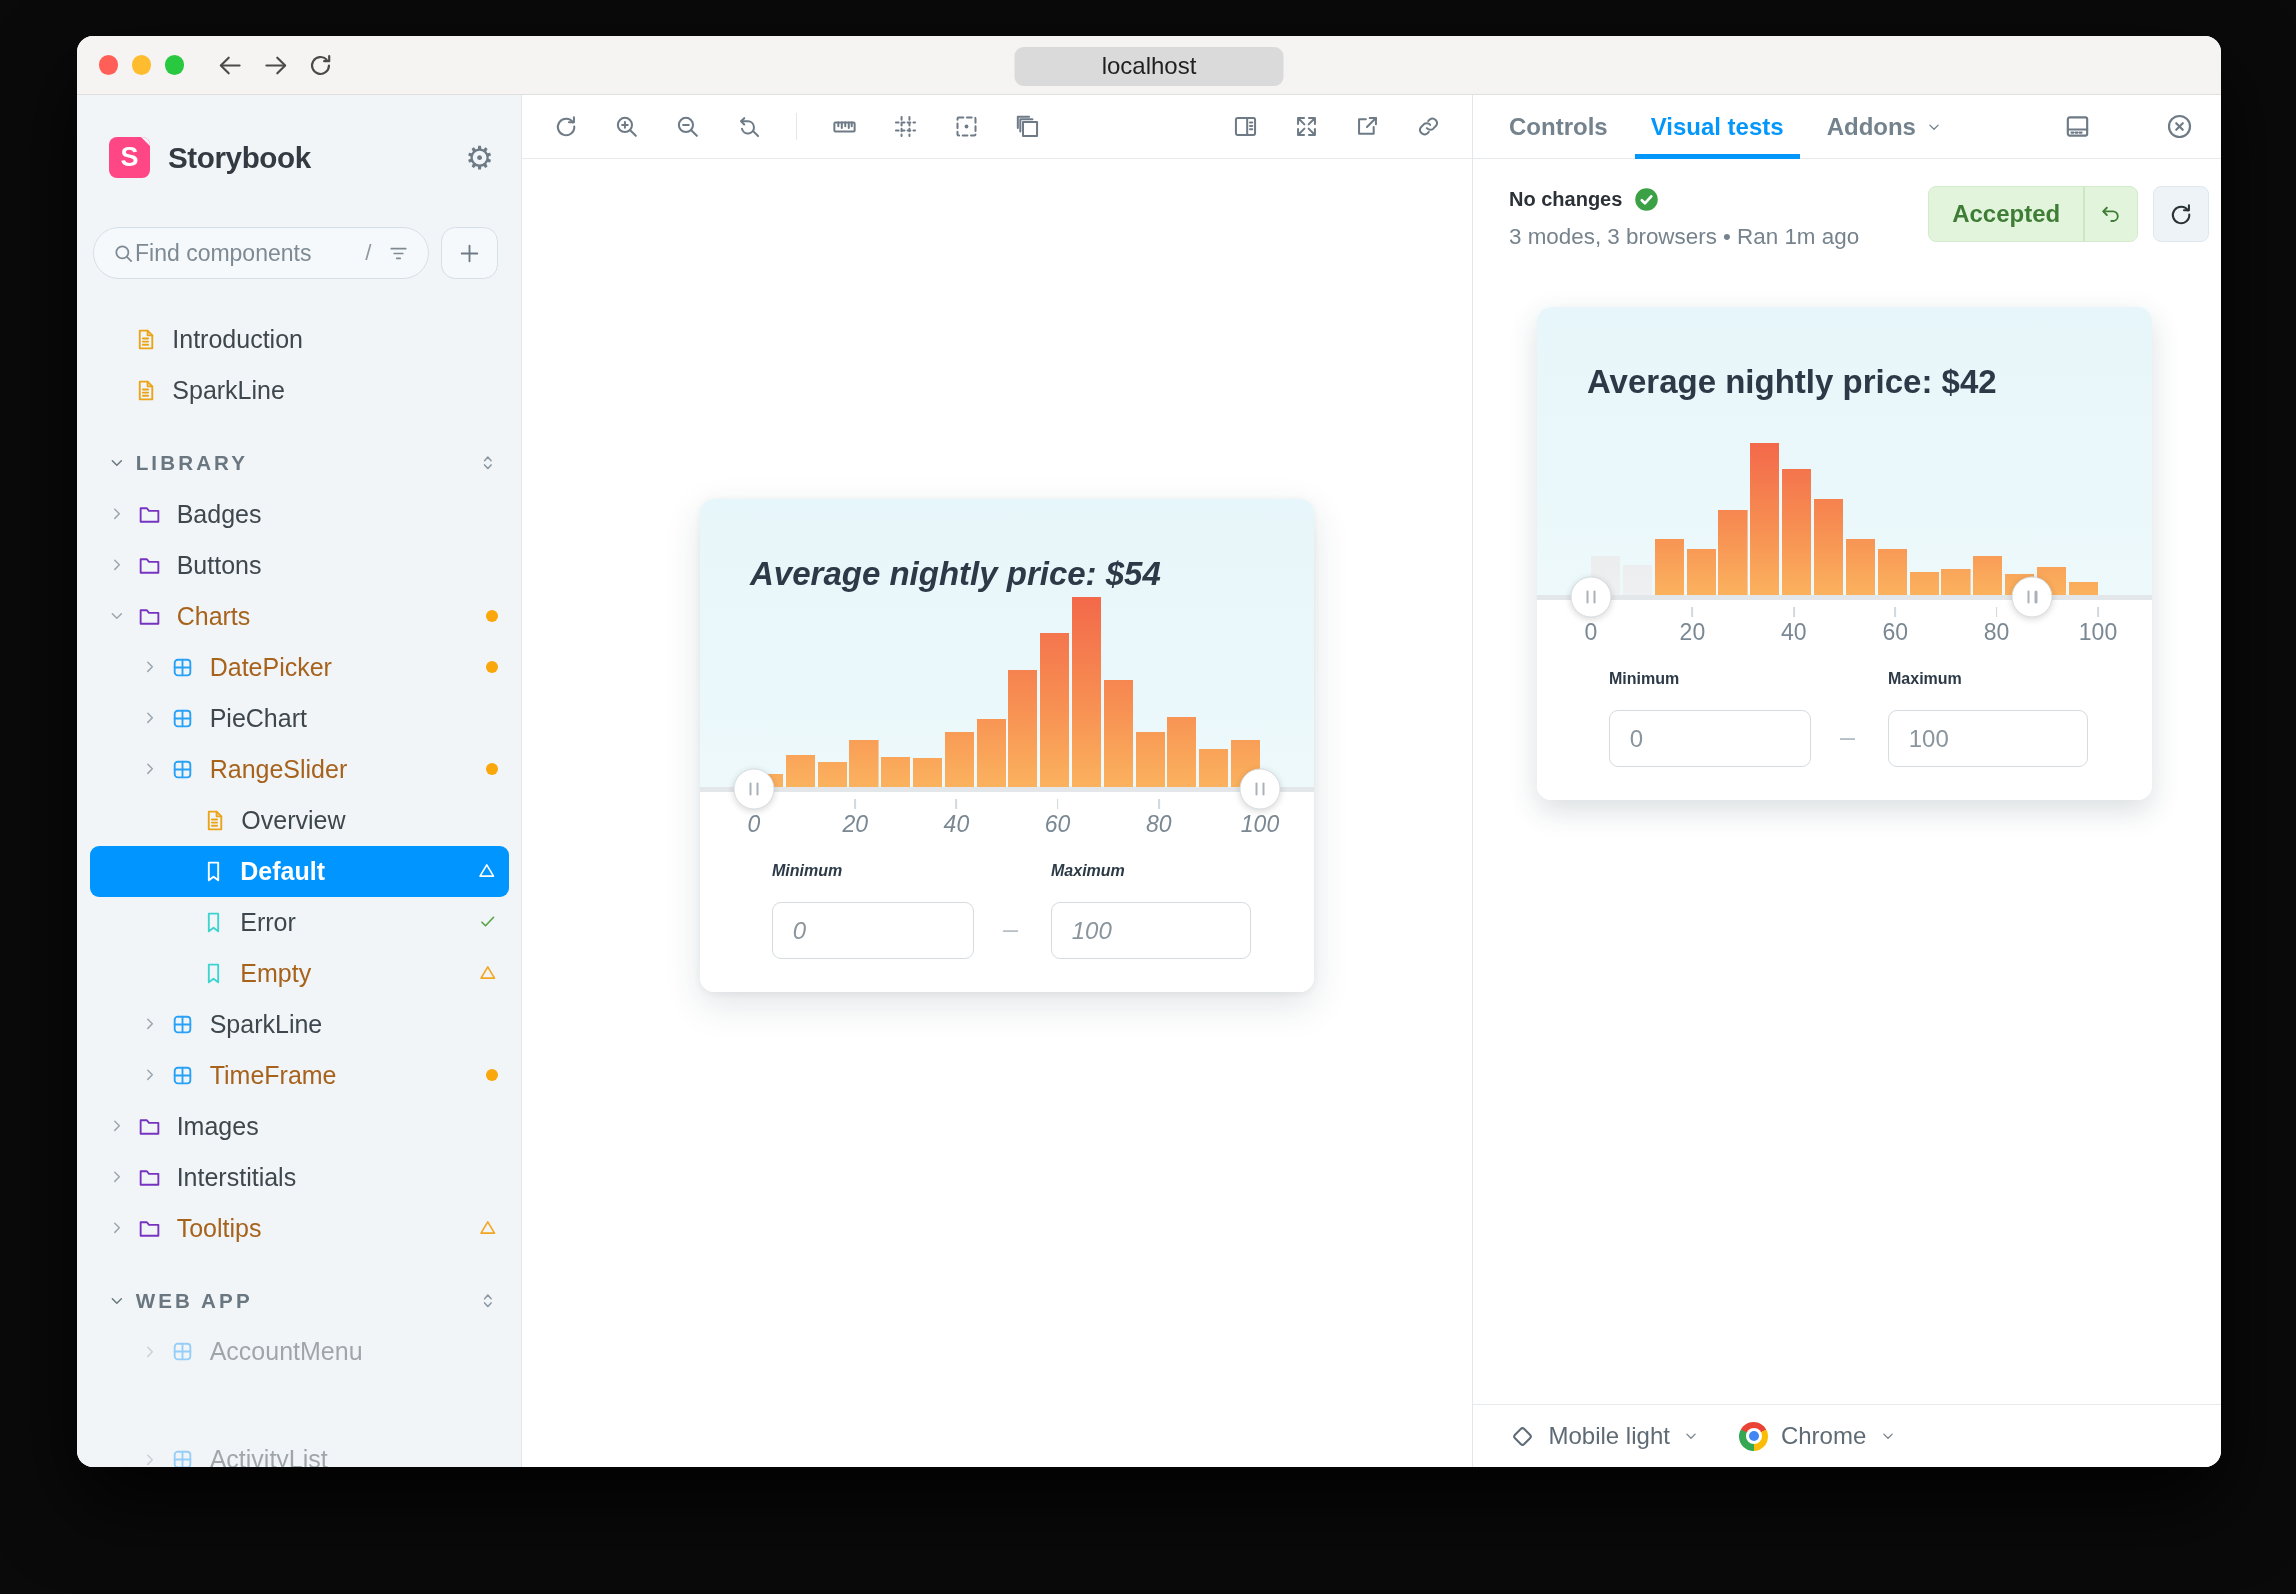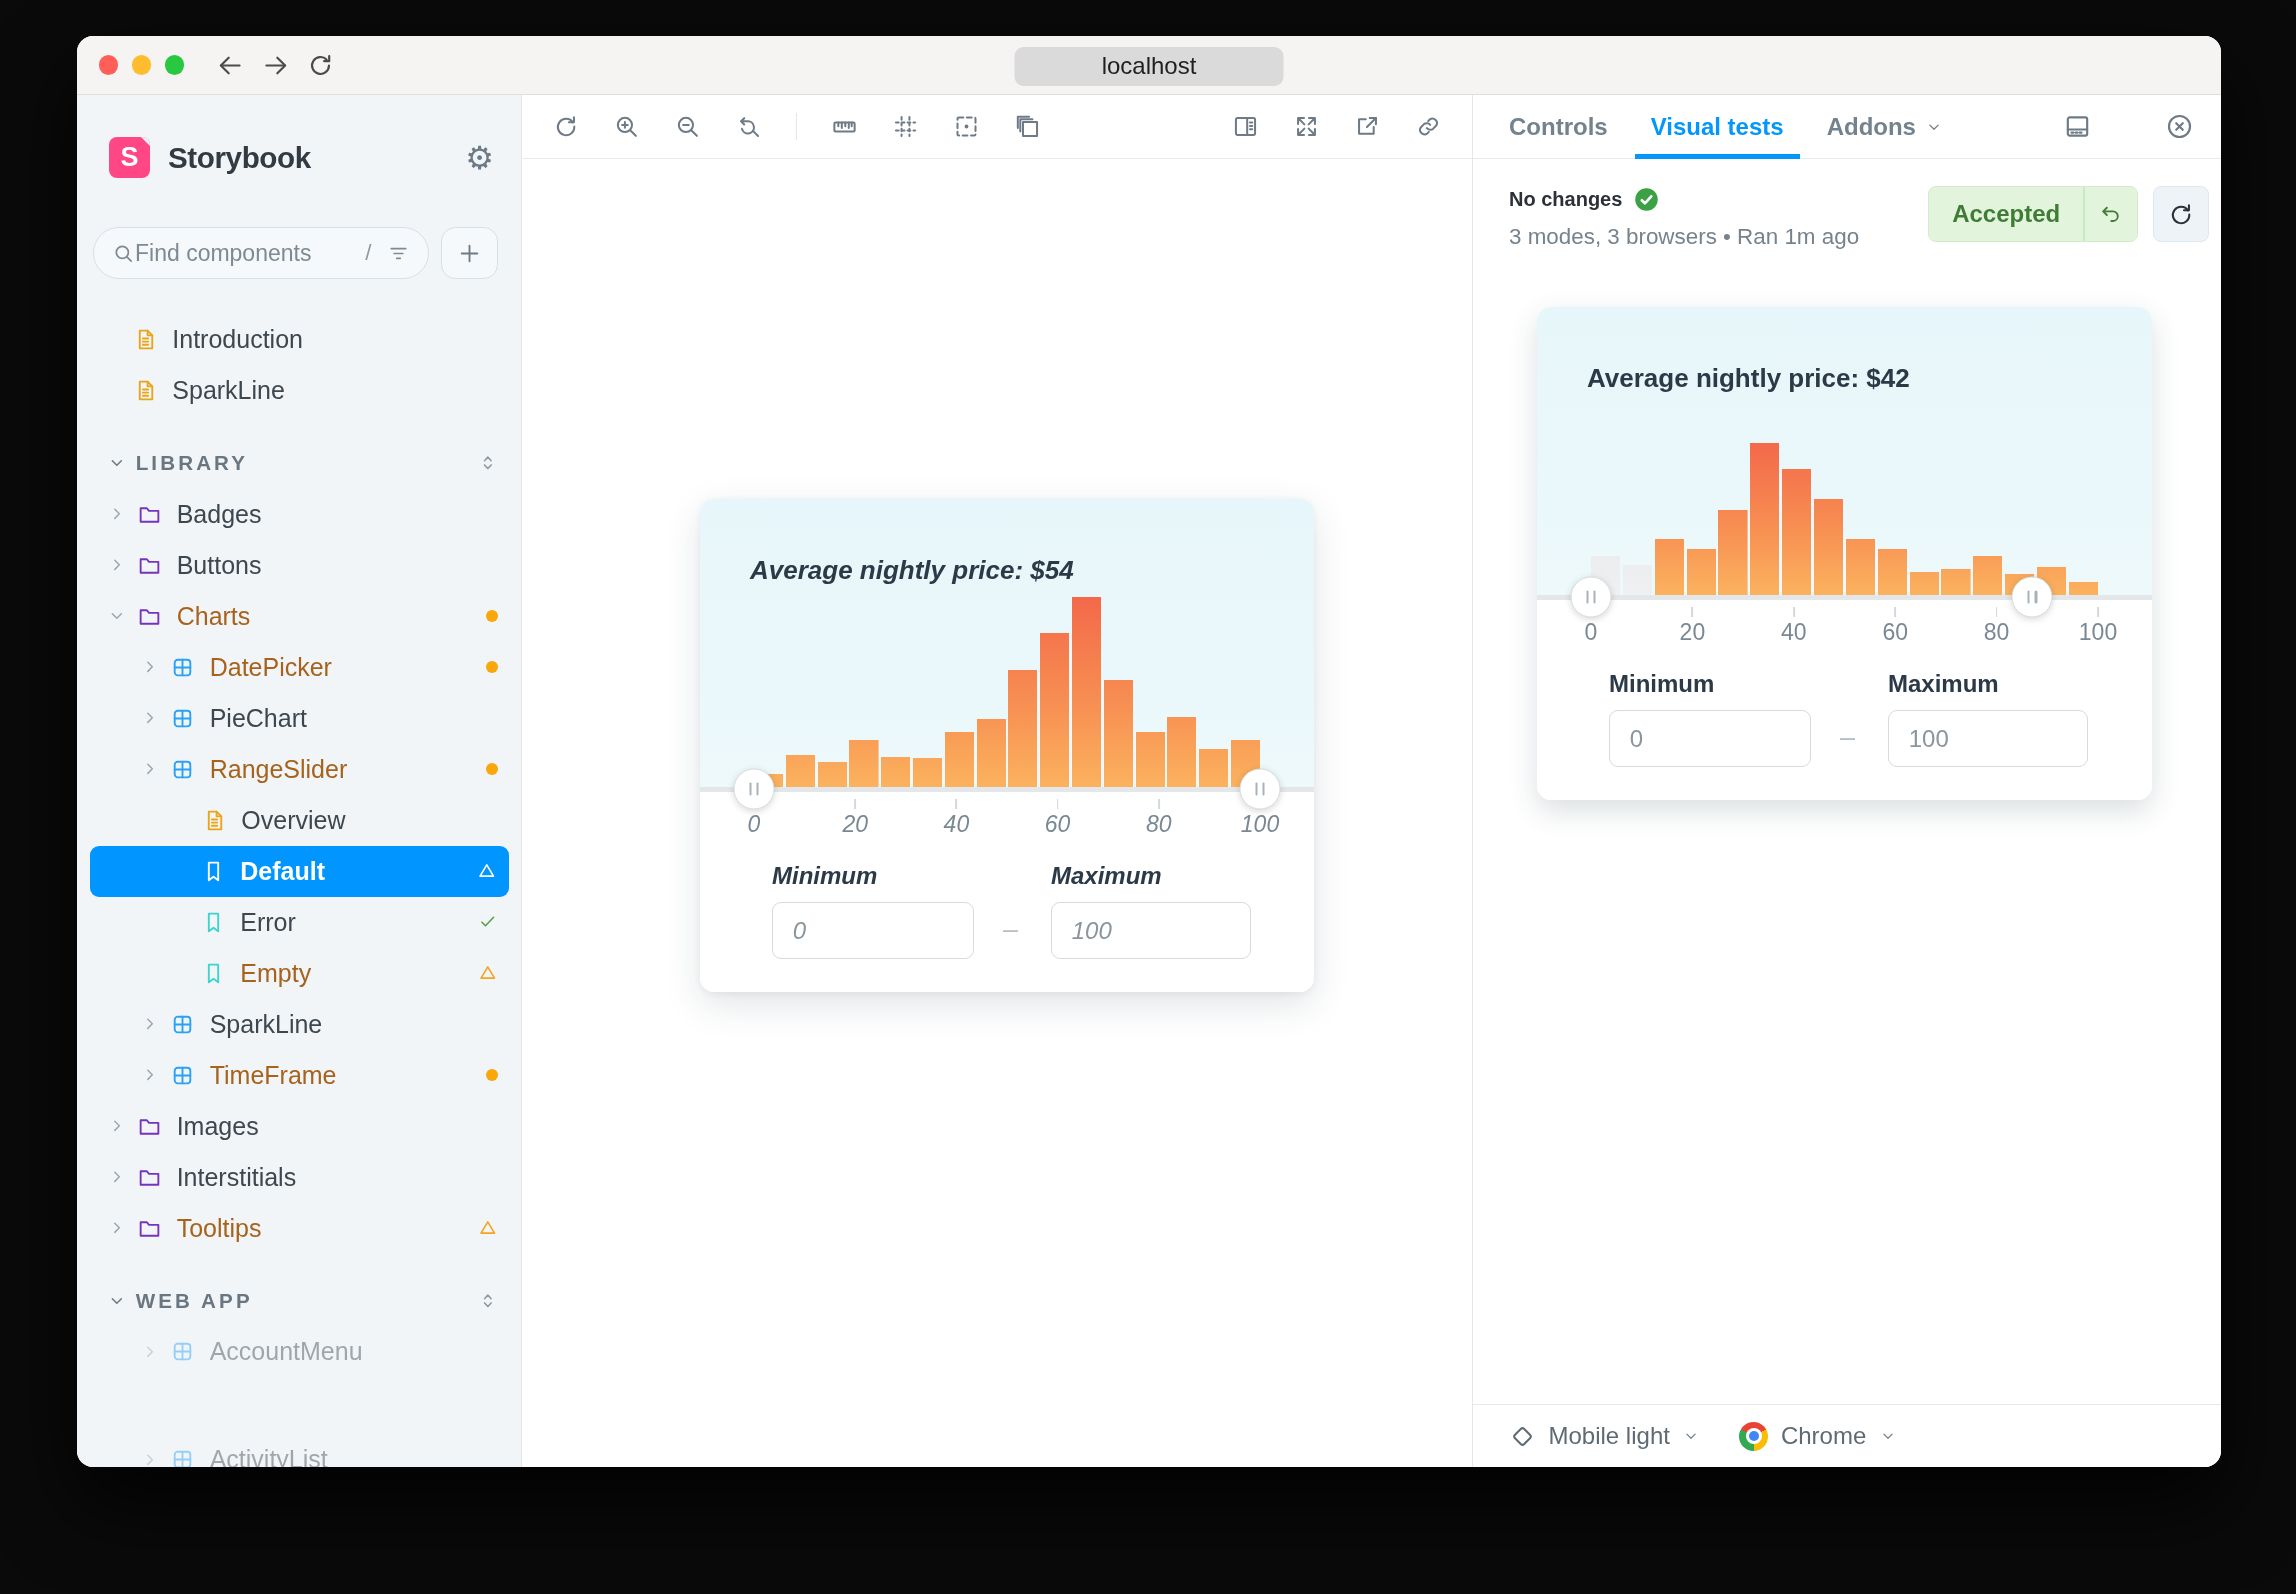--- a/index.html
+++ b/index.html
@@ -82,36 +82,36 @@
   .toolbar { height:64px; border-bottom:0.9px solid #E7EAEC; display:flex; align-items:center; padding:0 30px; gap:34px; flex:0 0 auto; }
   .tb-ic { width:27px; height:27px; color:#6E7B86; cursor:default; }
   .tb-div { width:0.9px; height:27px; background:#E3E7EA; }
   .tb-spacer { flex:1; }
   .canvas-body { flex:1; position:relative; background:#fff; }
 
   
   .pcard { position:absolute; background:#fff; border-radius:14.3px; overflow:hidden;
            box-shadow:0 12.5px 36px rgba(31,53,71,.13), 0 1.8px 7.2px rgba(31,53,71,.06); }
   .pc-chart { position:relative; background:linear-gradient(180deg,#E7F6FA 0%,#EDF9FB 100%); height:288px; }
-  .pc-title { position:absolute; left:50px; top:56px; font-size:26px; font-weight:bold; color:#2C3A47; }
+  .pc-title { position:absolute; left:50px; top:56px; font-size:33px; font-weight:bold; color:#2C3A47; }
   .pc-bars { position:absolute; left:54px; right:54px; bottom:0; display:flex; align-items:flex-end; gap:2.7px; }
   .pc-bar { flex:1; background-position:bottom; background-repeat:no-repeat; }
   .pc-trackzone { position:relative; height:4.5px; }
   .pc-track { position:absolute; inset:0; background:#E4E7E9; }
   .pc-range { position:absolute; left:54px; right:54px; top:1.8px; height:0; }
   .pc-handle { position:absolute; top:0; width:41px; height:41px; transform:translate(-50%,-50%); background:#fff;
                border:1.3px solid #D8DDE1; border-radius:50%; box-shadow:0 1.8px 7.2px rgba(0,0,0,.16);
                display:flex; align-items:center; justify-content:center; gap:4.5px; z-index:2; }
   .pc-handle i { width:2.7px; height:13.4px; background:#A9B2B9; border-radius:1.8px; }
   .pc-axis { position:relative; height:63px; background:#fff; }
   .pc-axis-inner { position:absolute; left:54px; right:54px; top:0; bottom:0; }
   .pc-tick { position:absolute; top:7.2px; width:1.8px; height:10.7px; background:#D2D8DC; transform:translateX(-50%); }
   .pc-axlabel { position:absolute; top:19.7px; transform:translateX(-50%); font-size:23px; color:#7A8893; }
   .pc-form { position:relative; height:137px; background:#fff; }
-  .pc-label { position:absolute; top:7.2px; font-size:24px; font-weight:bold; color:#2C3A47; }
+  .pc-label { position:absolute; top:7.2px; font-size:16px; font-weight:bold; color:#2C3A47; }
   .pc-input { position:absolute; top:47px; height:57px; border:1.3px solid #D6DBDF; border-radius:9px; background:#fff;
               font-size:24px; color:#8A959D; line-height:55px; padding-left:19.7px; }
   .pc-dash { position:absolute; left:297px; top:59px; width:27px; text-align:center; font-size:27px; color:#B6BEC4; }
 
   
   .panel-tabs { height:64px; border-bottom:0.9px solid #E7EAEC; display:flex; align-items:center; padding:0 27px 0 36px; gap:43px; flex:0 0 auto; }
   .tab { position:relative; height:64px; display:flex; align-items:center; font-size:24px; font-weight:bold; color:#73828C; gap:9px; }
   .tab.active { color:#0396FB; }
   .tab.active::after { content:""; position:absolute; left:-16px; right:-16px; bottom:0; height:4.5px; background:#0396FB; }
   .tab .icon { width:18px; height:18px; color:#73828C; }

